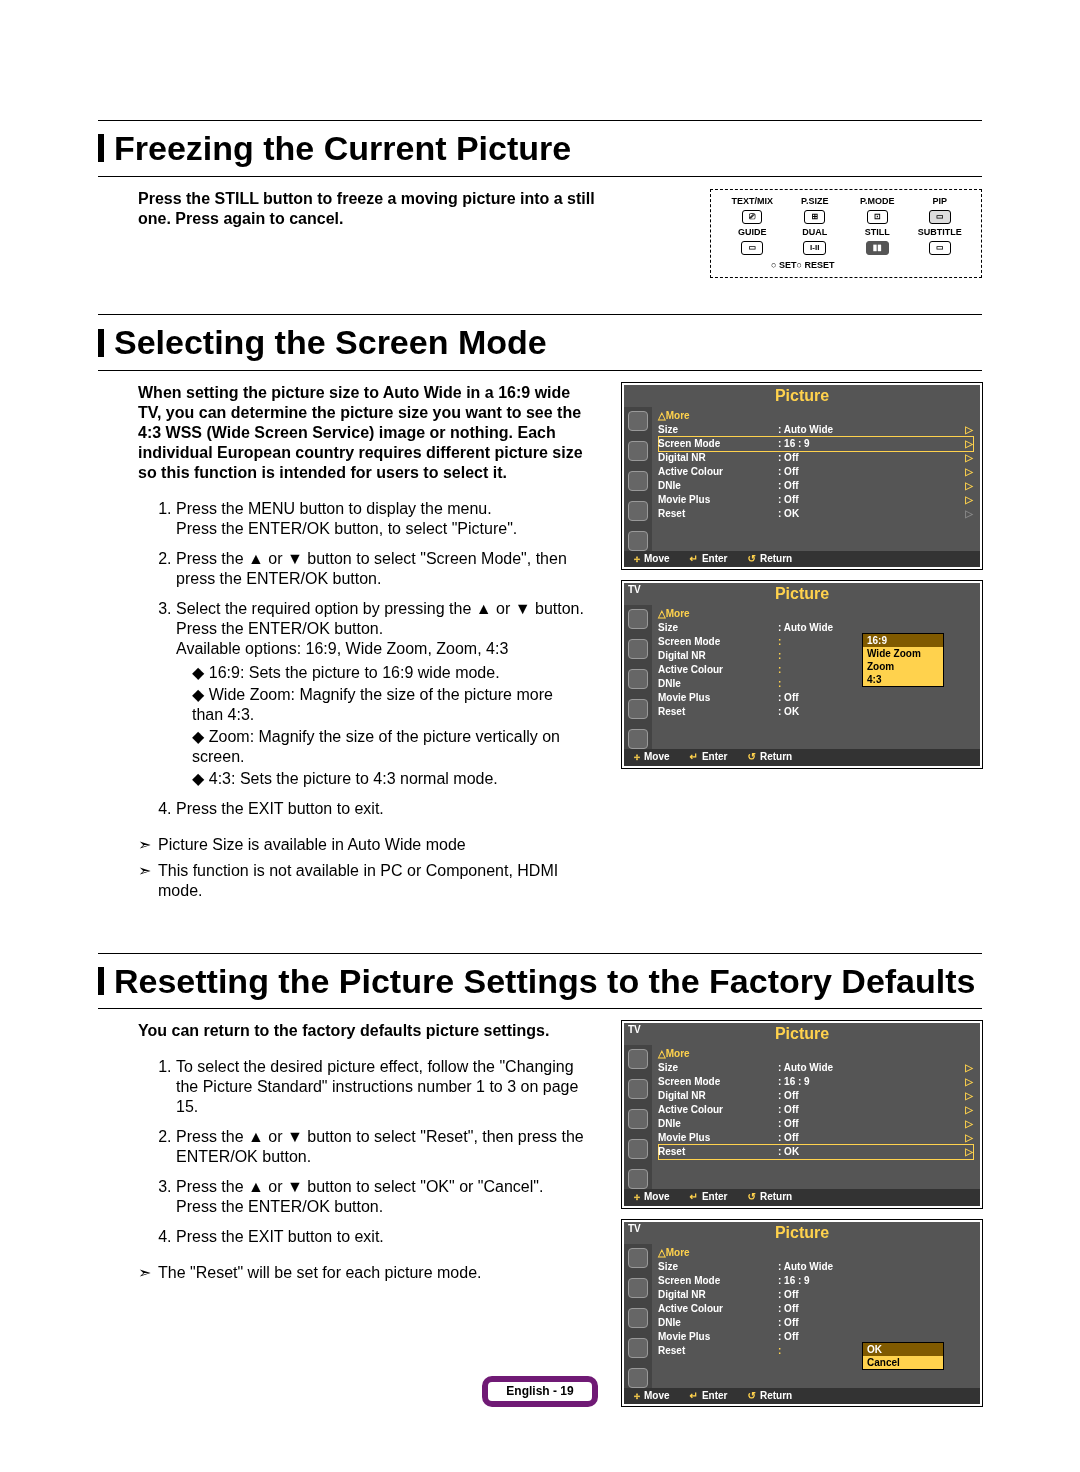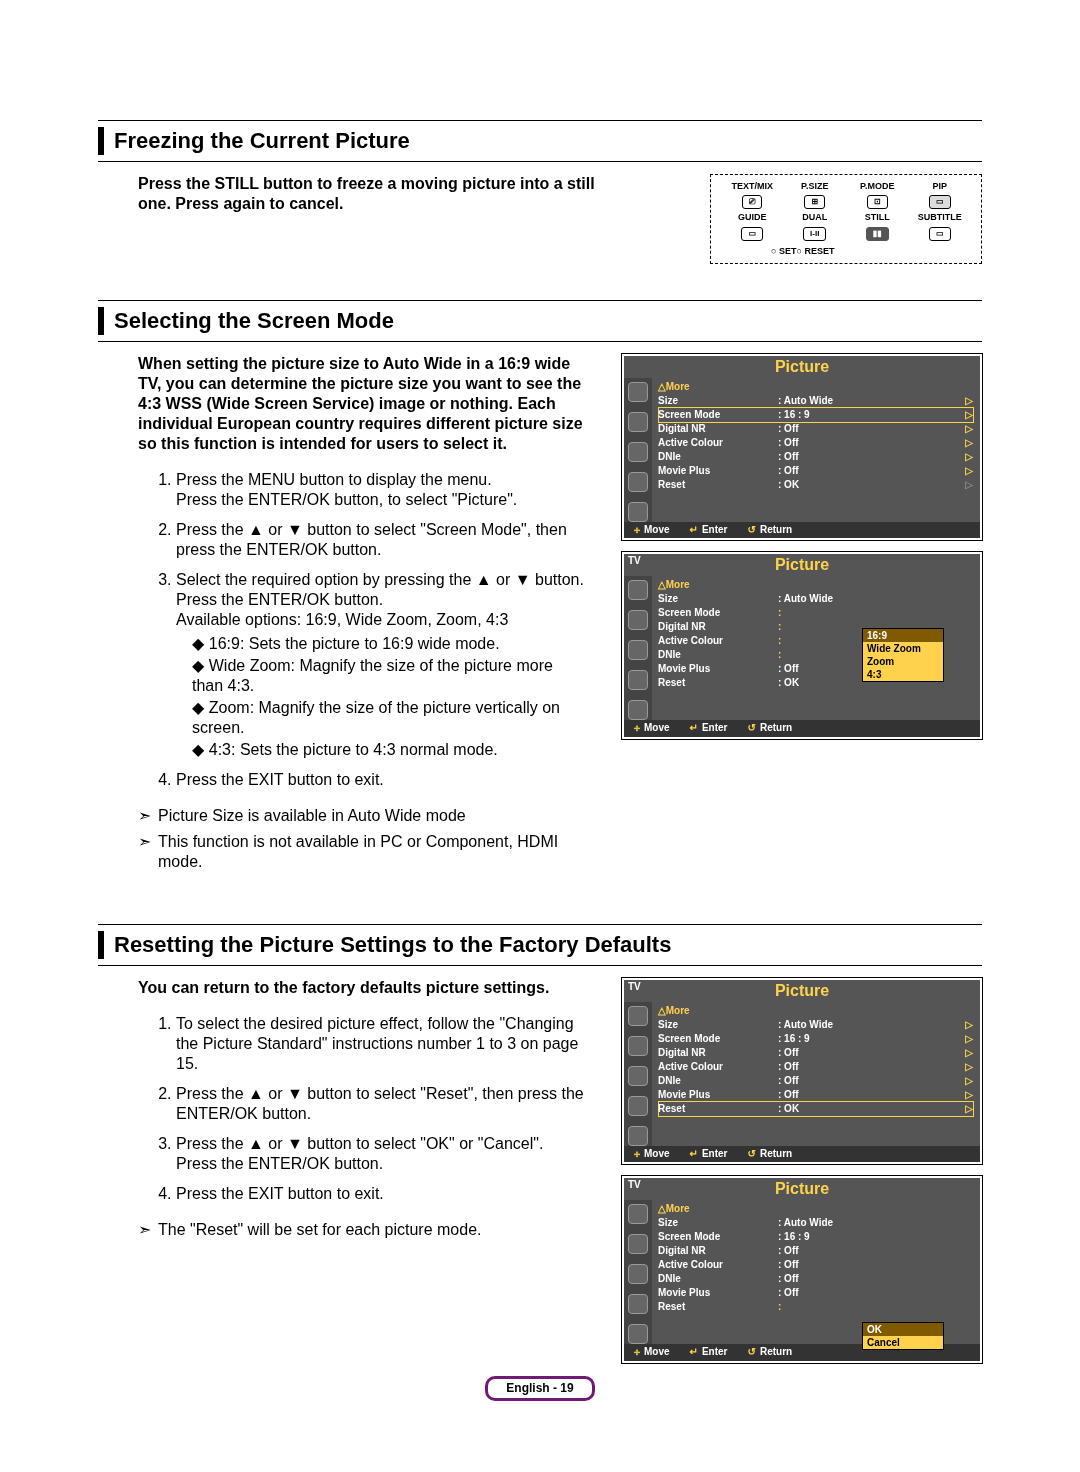--- a/index.html
+++ b/index.html
@@ -1,21 +1,21 @@
 <!DOCTYPE html>
 <html><head>
 <meta charset="utf-8">
 <style>
   html,body{margin:0;padding:0;background:#fff;}
   body{width:1080px;height:1472px;position:relative;font-family:Arial,Helvetica,sans-serif;color:#000;font-size:16px;line-height:1.25;}
   .page{position:absolute;left:98px;top:120px;width:884px;}
   .section{margin-bottom:36px;}
   .title-row{border-top:1px solid #000;border-bottom:1px solid #000;padding:6px 0;display:flex;align-items:center;}
   .bar{width:6px;height:28px;background:#000;margin-right:10px;}
-  .title{font-size:22px;font-weight:bold;}
+  .title{font-size:34px;font-weight:bold;}
   .body{display:flex;gap:18px;margin-top:12px;}
   .text-col{flex:1;padding:0 4px 0 40px;}
   .gfx-col{width:360px;flex:0 0 360px;}
   .intro{font-weight:bold;margin-bottom:12px;max-width:460px;}
   ol{margin:16px;padding-left:22px;}
   ol>li{margin-bottom:10px;}
   .notes{list-style:none;padding-left:0;margin-top:8px;}
   .notes li{margin-bottom:6px;padding-left:20px;position:relative;}
   .notes li::before{content:"➣";position:absolute;left:0;top:0;}
   .sub{padding-left:16px;margin-top:4px;}
@@ -38,28 +38,28 @@
   .ic{width:18px;height:18px;border:1px solid #999;border-radius:4px;background:#666;}
   .osd-list{flex:1;padding:2px 6px 4px 6px;position:relative;}
   .osd-row{display:flex;align-items:center;height:14px;}
   .lab{flex:0 0 120px;}
   .val{flex:1;}
   .tri{width:10px;text-align:center;color:#ffd24d;}
   .tri.off{color:#888;}
   .sel-row{position:relative;}
   .sel-row .lab, .sel-row .val{z-index:1;}
   .sel-outline{position:absolute;inset:-1px 0;border:1px solid #ffd24d;pointer-events:none;}
-  .dd{position:absolute;background:#ffd24d;color:#000;font-size:10px;font-weight:bold;right:36px;width:80px;border:1px solid #000;z-index:3;margin-top:24px;}
+  .dd{position:absolute;background:#ffd24d;color:#000;font-size:10px;font-weight:bold;right:36px;width:80px;border:1px solid #000;z-index:3;}
   .dd div{padding:0 4px;height:13px;line-height:13px;}
   .dd .cur{background:#805a00;color:#fff;}
   .osd-foot{background:#333;display:flex;gap:20px;justify-content:flex-start;padding:2px 10px;font-size:10px;font-weight:bold;}
   .osd-foot span{display:inline-flex;align-items:center;gap:4px;}
   .yel{color:#ffd24d;}
   .page-foot{position:absolute;left:0;right:0;top:1376px;text-align:center;font-size:12px;font-weight:bold;}
-  .pill{display:inline-block;border:3px solid #701a75;border-radius:10px;padding:2px 18px;}
+  .pill{display:inline-block;border:6px solid #701a75;border-radius:10px;padding:2px 18px;}
 </style>
 </head>
 <body>
 
 <div class="page">
 
   <div class="section">
     <div class="title-row">
       <div class="bar"></div>
       <div class="title">Freezing the Current Picture</div>

